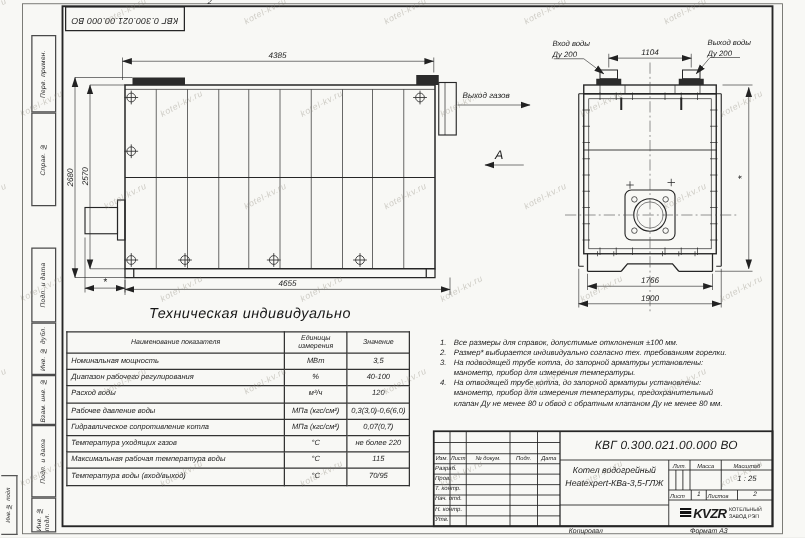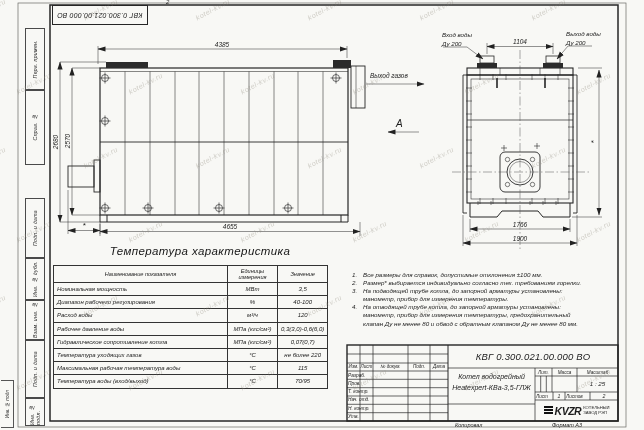--- a/index.html
+++ b/index.html
@@ -206,21 +206,21 @@
   <div class="vstrip" style="top:340px;height:58px;">
       <span>Подп. и дата</span>
     </div>
   <div class="vstrip" style="top:398px;height:28px;">
       <span>Инв. № подл.</span>
     </div>
   <div class="cornerbox">
       <span>Инв. № подл</span>
     </div>
 
-  <div class="ttl">Температура характеристика</div>
+  <div class="ttl">Техническая индивидуально</div>
   <table class="tech">
     <colgroup>
         <col style="width:174px">
         <col style="width:50px">
         <col style="width:50px">
       </colgroup>
     <tbody>
         <tr>
       <th>Наименование показателя</th>
       <th>Единицы измерения</th>

